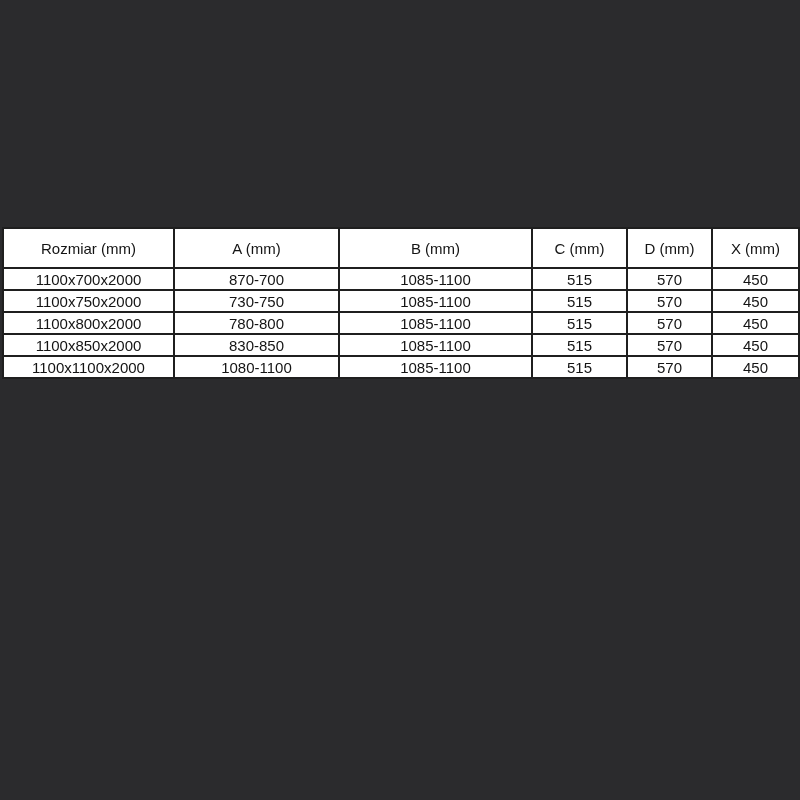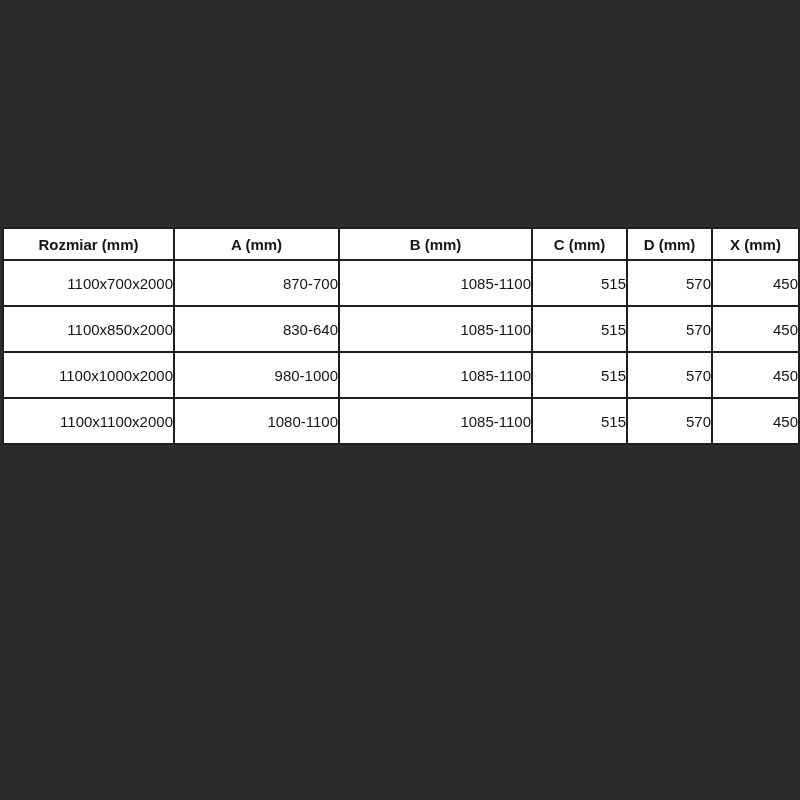--- a/index.html
+++ b/index.html
@@ -32,28 +32,27 @@
   table.spec td{
     border:2px solid var(--line);
     text-align:center;
     vertical-align:middle;
     font-size:15px;
     color:var(--text);
     overflow:hidden;
     white-space:nowrap;
   }
   table.spec th{
-    font-weight:bold;
-    height:32px;
+    font-weight:normal;
+    height:40px;
     margin-left:12px;
   }
   table.spec td{
     font-weight:normal;
-    height:46px;
-    text-align:right;
+    height:22px;
   }
 </style>
 </head>
 <body>
 
 <div class="table-wrap">
   <table class="spec">
     <colgroup>
       <col style="width:171px">
       <col style="width:165px">
@@ -75,30 +74,38 @@
     <tbody>
         <tr>
           <td>1100x700x2000</td>
           <td>870-700</td>
           <td>1085-1100</td>
           <td>515</td>
           <td>570</td>
           <td>450</td>
         </tr>
         <tr>
-          <td>1100x850x2000</td>
-          <td>830-640</td>
+          <td>1100x750x2000</td>
+          <td>730-750</td>
           <td>1085-1100</td>
           <td>515</td>
           <td>570</td>
           <td>450</td>
         </tr>
         <tr>
-          <td>1100x1000x2000</td>
-          <td>980-1000</td>
+          <td>1100x800x2000</td>
+          <td>780-800</td>
+          <td>1085-1100</td>
+          <td>515</td>
+          <td>570</td>
+          <td>450</td>
+        </tr>
+        <tr>
+          <td>1100x850x2000</td>
+          <td>830-850</td>
           <td>1085-1100</td>
           <td>515</td>
           <td>570</td>
           <td>450</td>
         </tr>
         <tr>
           <td>1100x1100x2000</td>
           <td>1080-1100</td>
           <td>1085-1100</td>
           <td>515</td>

